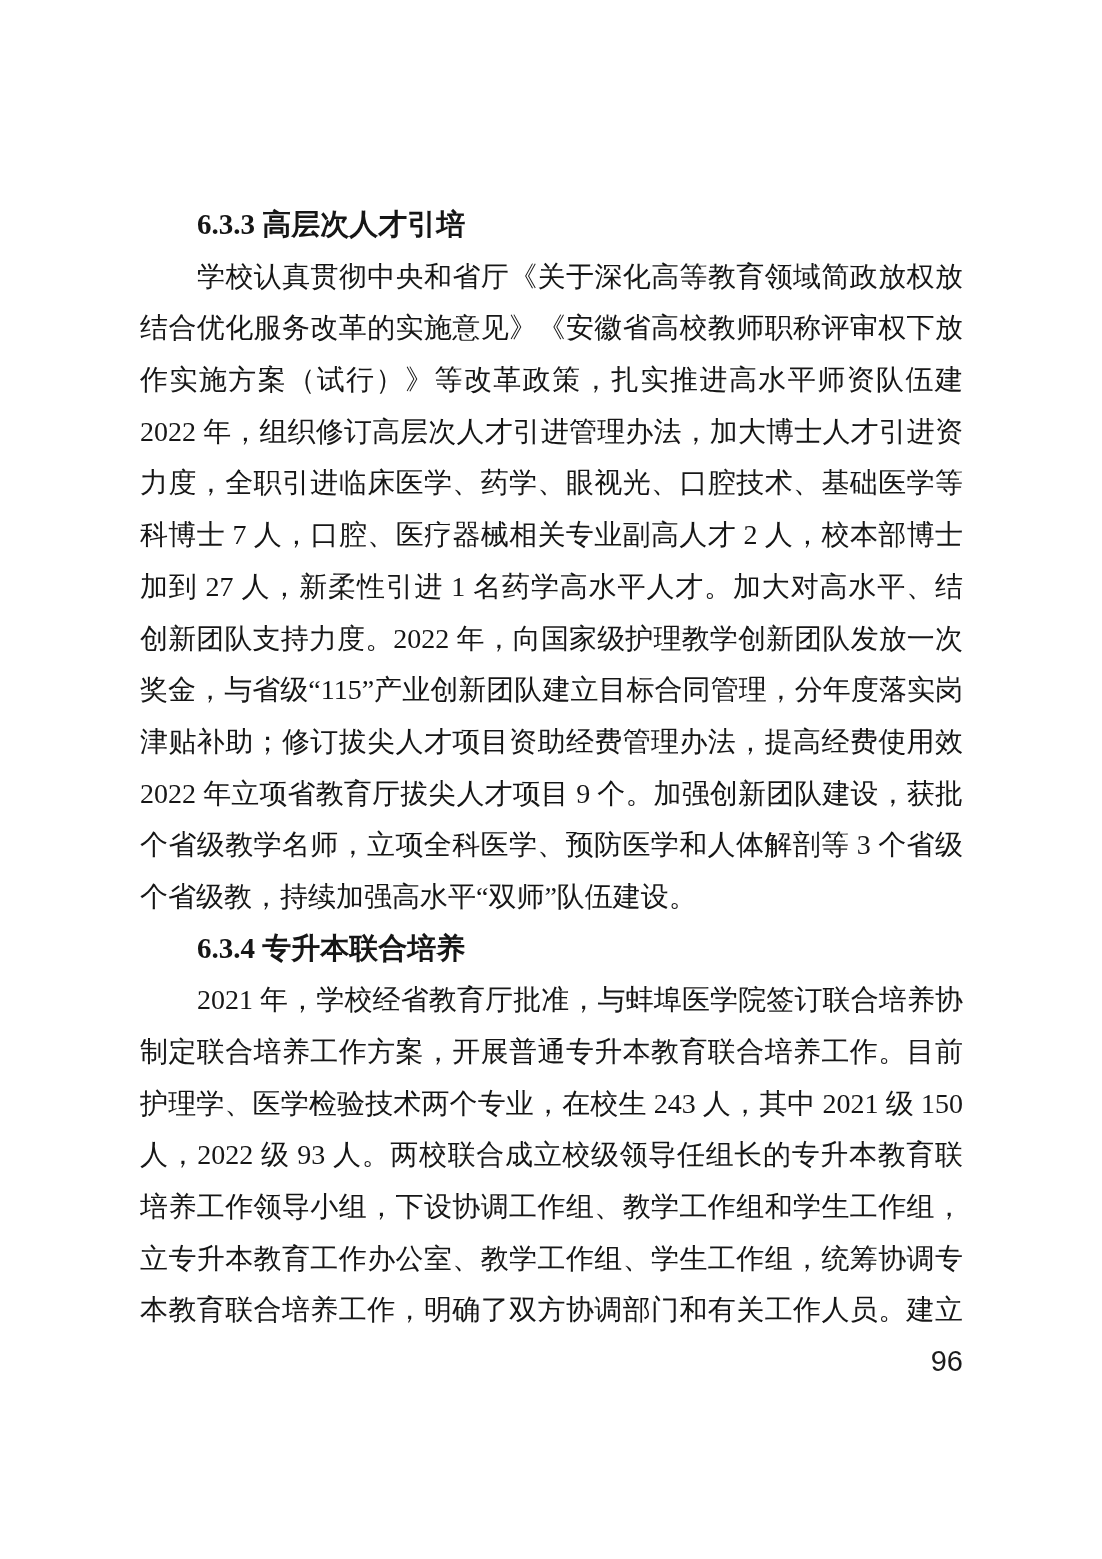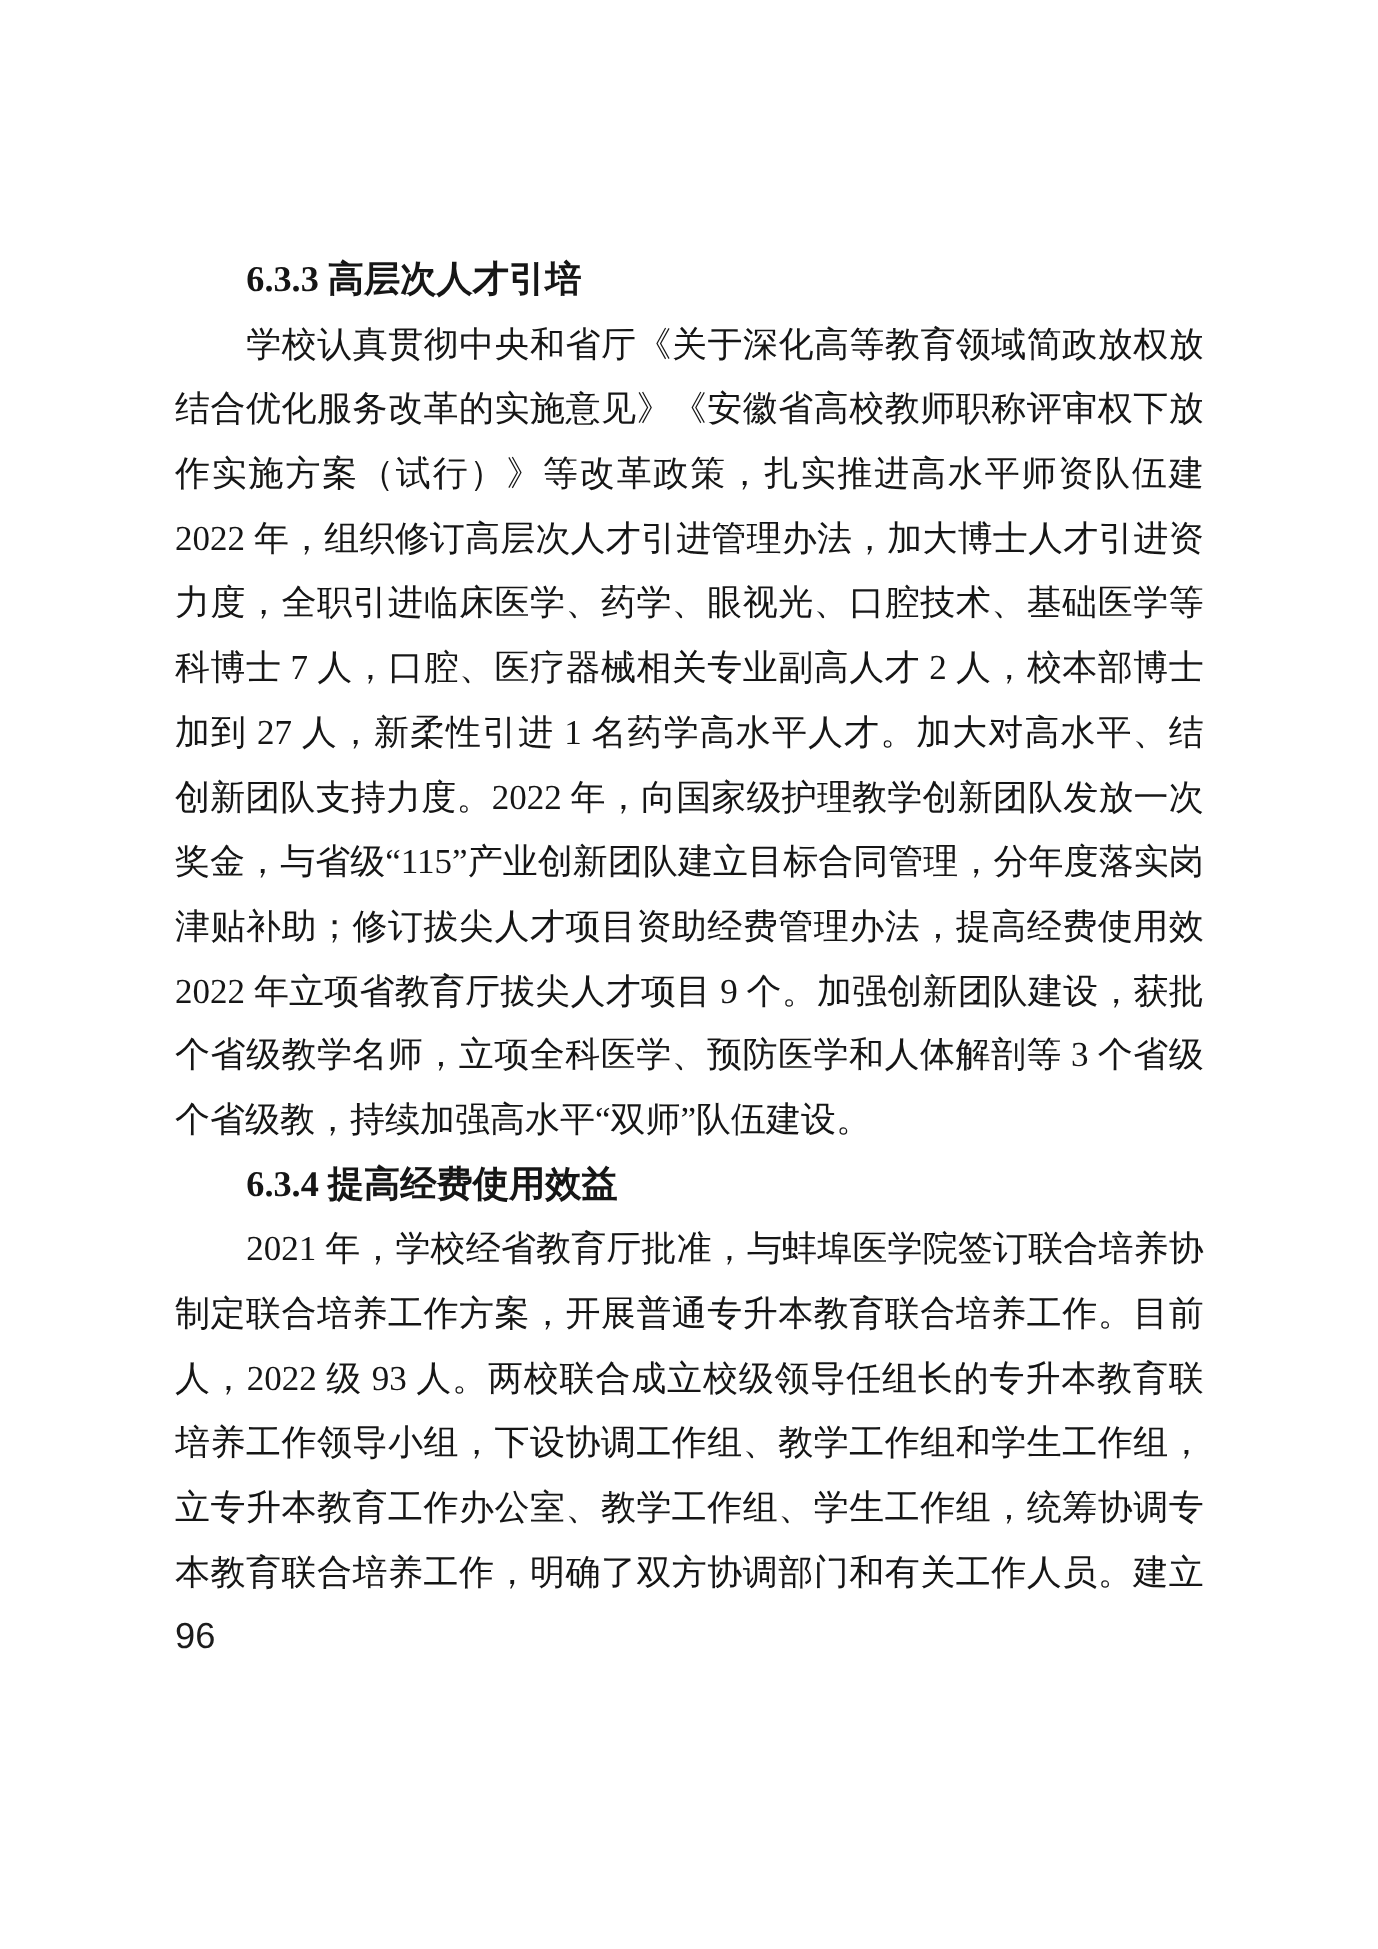--- a/index.html
+++ b/index.html
@@ -36,21 +36,21 @@
     line-height: 51.7px;
     height: 51.7px;
     padding-left: 57px;
     text-align: left;
   }
   .pageno {
     font-family: "Liberation Sans", "DejaVu Sans", sans-serif;
     font-size: 29px;
     line-height: 51.7px;
     height: 51.7px;
-    text-align: left;
+    text-align: right;
     color: #1c1c1c;
   }
 </style>
 </head>
 <body>
 
 <div class="page">
   <div class="col">
 
     <div class="hd">6.3.3 高层次人才引培</div>
@@ -62,24 +62,25 @@
     <div class="ln j">力度，全职引进临床医学、药学、眼视光、口腔技术、基础医学等学</div>
     <div class="ln j">科博士 7 人，口腔、医疗器械相关专业副高人才 2 人，校本部博士增</div>
     <div class="ln j">加到 27 人，新柔性引进 1 名药学高水平人才。加大对高水平、结构化</div>
     <div class="ln j">创新团队支持力度。2022 年，向国家级护理教学创新团队发放一次性</div>
     <div class="ln j">奖金，与省级“115”产业创新团队建立目标合同管理，分年度落实岗位</div>
     <div class="ln j">津贴补助；修订拔尖人才项目资助经费管理办法，提高经费使用效益；</div>
     <div class="ln j">2022 年立项省教育厅拔尖人才项目 9 个。加强创新团队建设，获批 2</div>
     <div class="ln j">个省级教学名师，立项全科医学、预防医学和人体解剖等 3 个省级教</div>
     <div class="ln short">个省级教，持续加强高水平“双师”队伍建设。</div>
 
-    <div class="hd">6.3.4 提高经费使用效益</div>
+    <div class="hd">6.3.4 专升本联合培养</div>
 
     <div class="ln j ind">2021 年，学校经省教育厅批准，与蚌埠医学院签订联合培养协议，</div>
     <div class="ln j">制定联合培养工作方案，开展普通专升本教育联合培养工作。目前有</div>
+    <div class="ln j">护理学、医学检验技术两个专业，在校生 243 人，其中 2021 级 150</div>
     <div class="ln j">人，2022 级 93 人。两校联合成立校级领导任组长的专升本教育联合</div>
     <div class="ln j">培养工作领导小组，下设协调工作组、教学工作组和学生工作组，成</div>
     <div class="ln j">立专升本教育工作办公室、教学工作组、学生工作组，统筹协调专升</div>
     <div class="ln j">本教育联合培养工作，明确了双方协调部门和有关工作人员。建立定</div>
 
     <div class="pageno">96</div>
 
   </div>
 </div>
 

